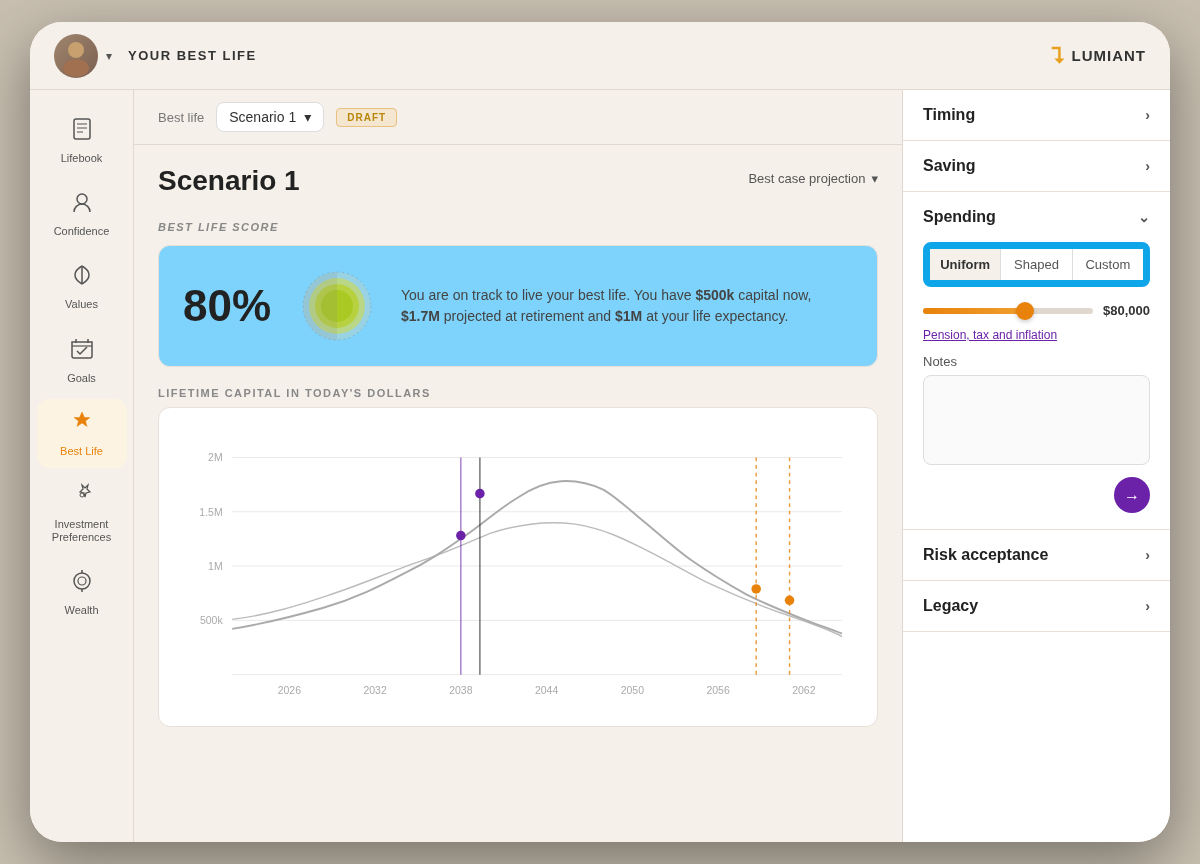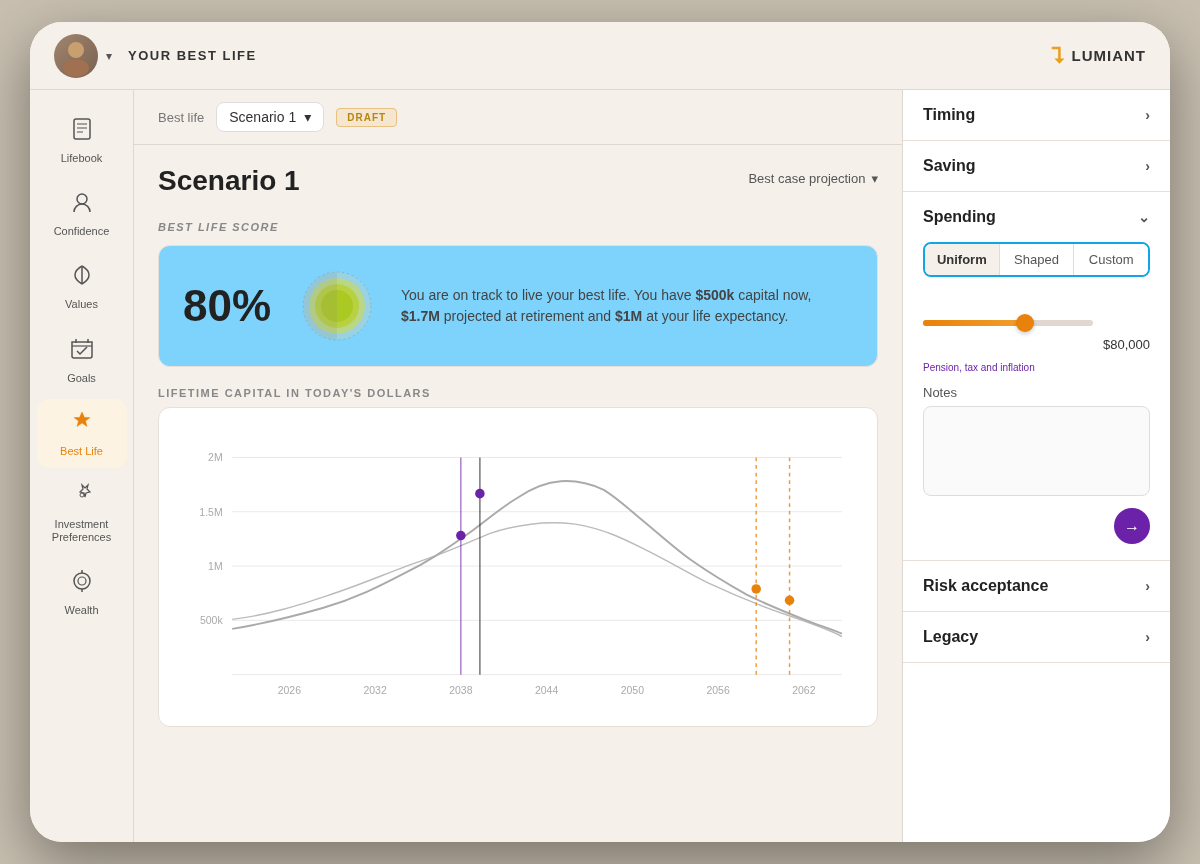--- a/index.html
+++ b/index.html
@@ -282,21 +282,21 @@
       color: #222;
     }
     .chevron-right { color: #555; font-size: 14px; }
     .chevron-down { color: #555; font-size: 14px; }
     .panel-section-body {
       padding: 0 20px 16px;
     }
     .spending-tabs {
       display: flex;
       gap: 0;
-      border: 2px solid #0ea5e9;
+      border: 7px solid #0ea5e9;
       border-radius: 8px;
       overflow: hidden;
       margin-bottom: 16px;
     }
     .spending-tab {
       flex: 1;
       text-align: center;
       padding: 8px 4px;
       font-size: 13px;
       color: #555;
@@ -336,28 +336,28 @@
       background: #e8820a;
       border-radius: 50%;
       position: absolute;
       top: -6px;
       left: 60%;
       transform: translateX(-50%);
       box-shadow: 0 2px 4px rgba(0,0,0,0.2);
     }
     .slider-value {
       font-size: 13px;
-      font-weight: 400;
+      font-weight: 700;
       color: #333;
       white-space: nowrap;
-      margin-top: 44px;
     }
     .pension-link {
       color: #6b21a8;
-      font-size: 10px;
+      font-size: 12px;
+      text-decoration: underline;
       cursor: pointer;
       display: block;
       margin-bottom: 12px;
     }
     .notes-label {
       font-size: 13px;
       color: #555;
       margin-bottom: 6px;
     }
     .notes-area {

